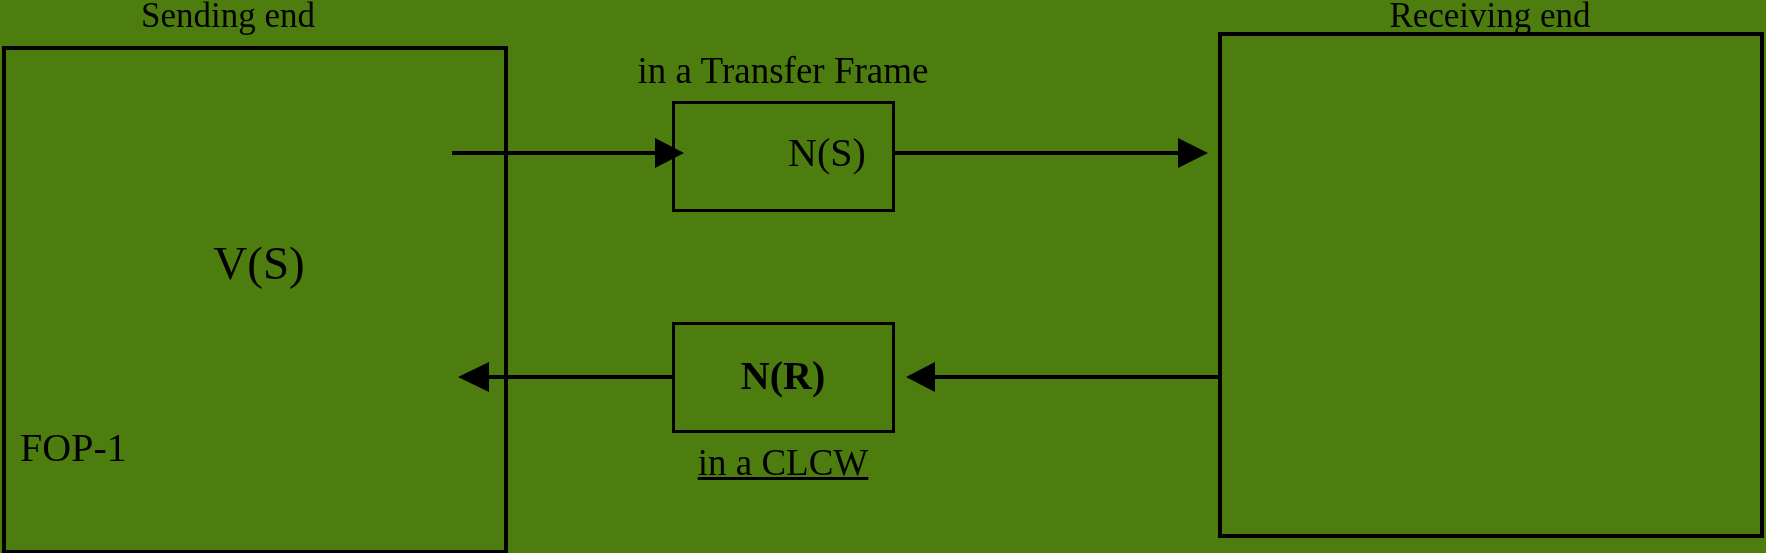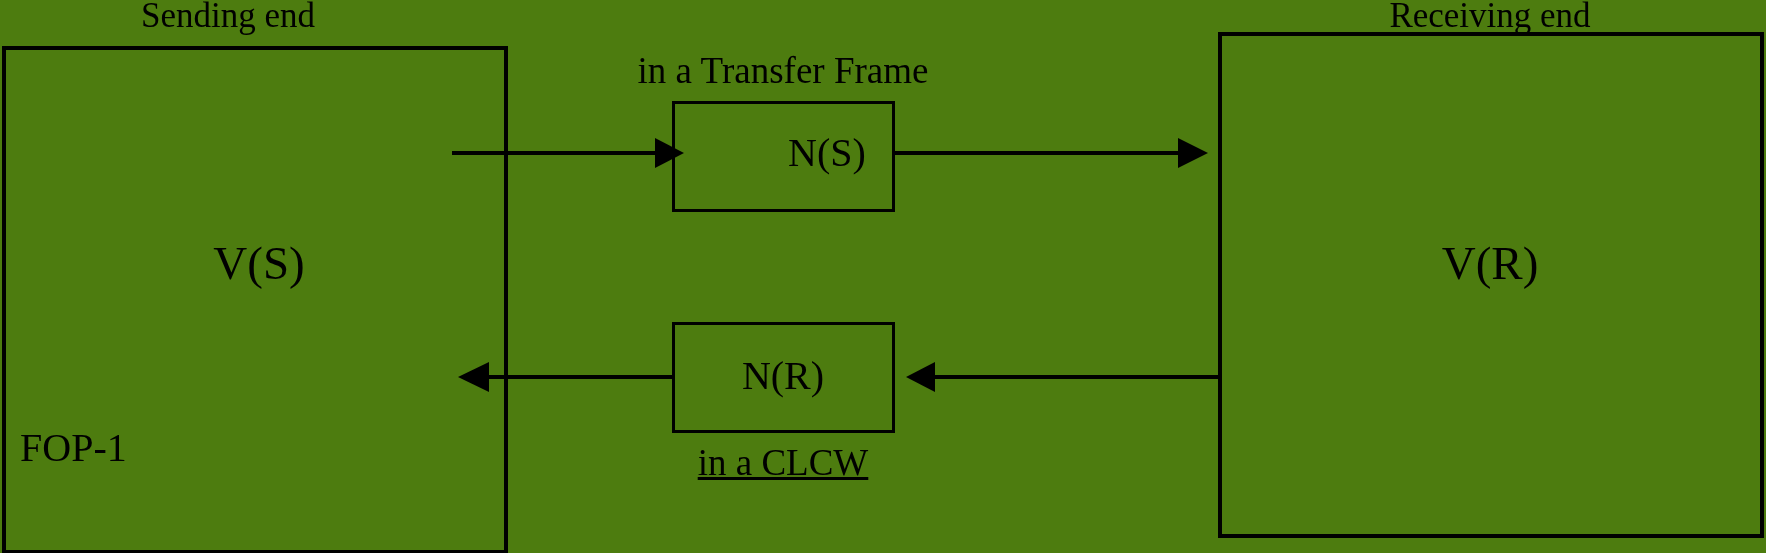--- a/index.html
+++ b/index.html
@@ -68,32 +68,31 @@
   <div class="label title-label center-x" style="left:1490px; top:-2px;">Receiving end</div>
 
   <div class="box endbox" style="left:2px; top:46px; width:506px; height:508px;"></div>
 
   <div class="label big-var center-x" style="left:228px; top:240px;margin-left:31px;">V(S)</div>
 
   <div class="label corner-tag" style="left:20px; top:428px;">FOP-1</div>
 
   <div class="box endbox" style="left:1218px; top:32px; width:546px; height:506px;"></div>
 
-  <div class="label big-var center-x" style="left:1490px; top:240px;">V(R)</div>
 
 
   <div class="label note-label center-x" style="left:783px; top:52px;">in a Transfer Frame</div>
 
   <div class="box" style="left:672px; top:101px; width:223px; height:111px;"></div>
 
   <div class="label inner-var center-x" style="left:783px; top:133px;margin-left:44px;">N(S)</div>
 
   <div class="box" style="left:672px; top:322px; width:223px; height:111px;"></div>
 
-  <div class="label inner-var center-x" style="left:783px; top:356px;">N(R)</div>
+  <div class="label inner-var center-x" style="left:783px; top:356px;font-weight:bold;">N(R)</div>
 
   <div class="label note-label center-x" style="left:783px; top:444px;text-decoration:underline;">in a CLCW</div>
 
   <svg class="wires" viewBox="0 0 1766 553">
 
     <g>
       <line x1="452" y1="153" x2="655" y2="153" stroke="#000000" stroke-width="4"></line>
       <polygon points="655,138 684,153 655,168" fill="#000000"></polygon>
     </g>
 

